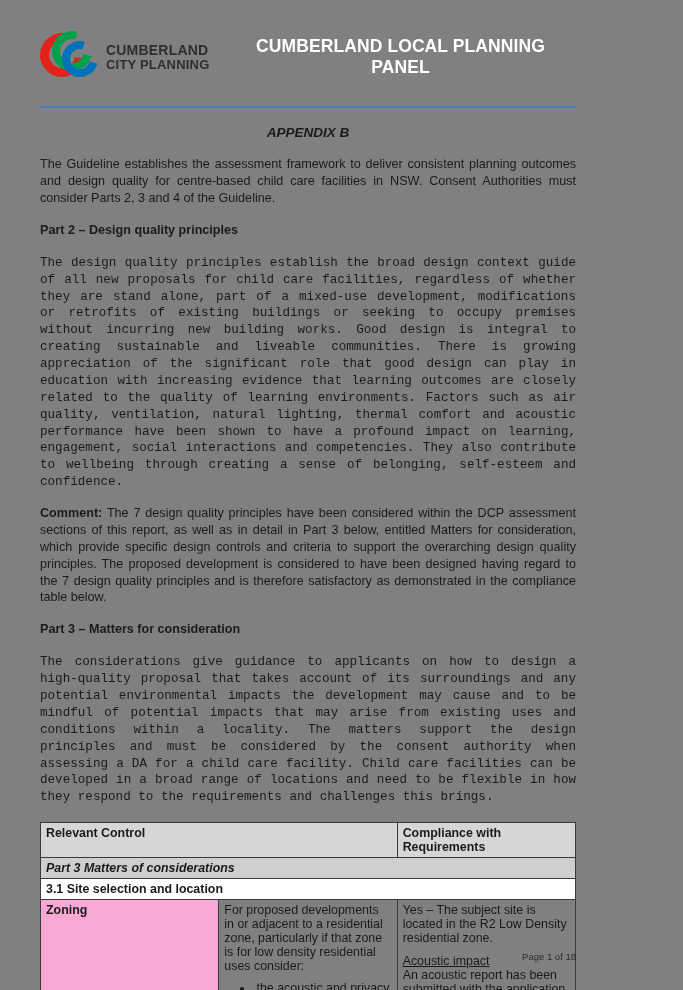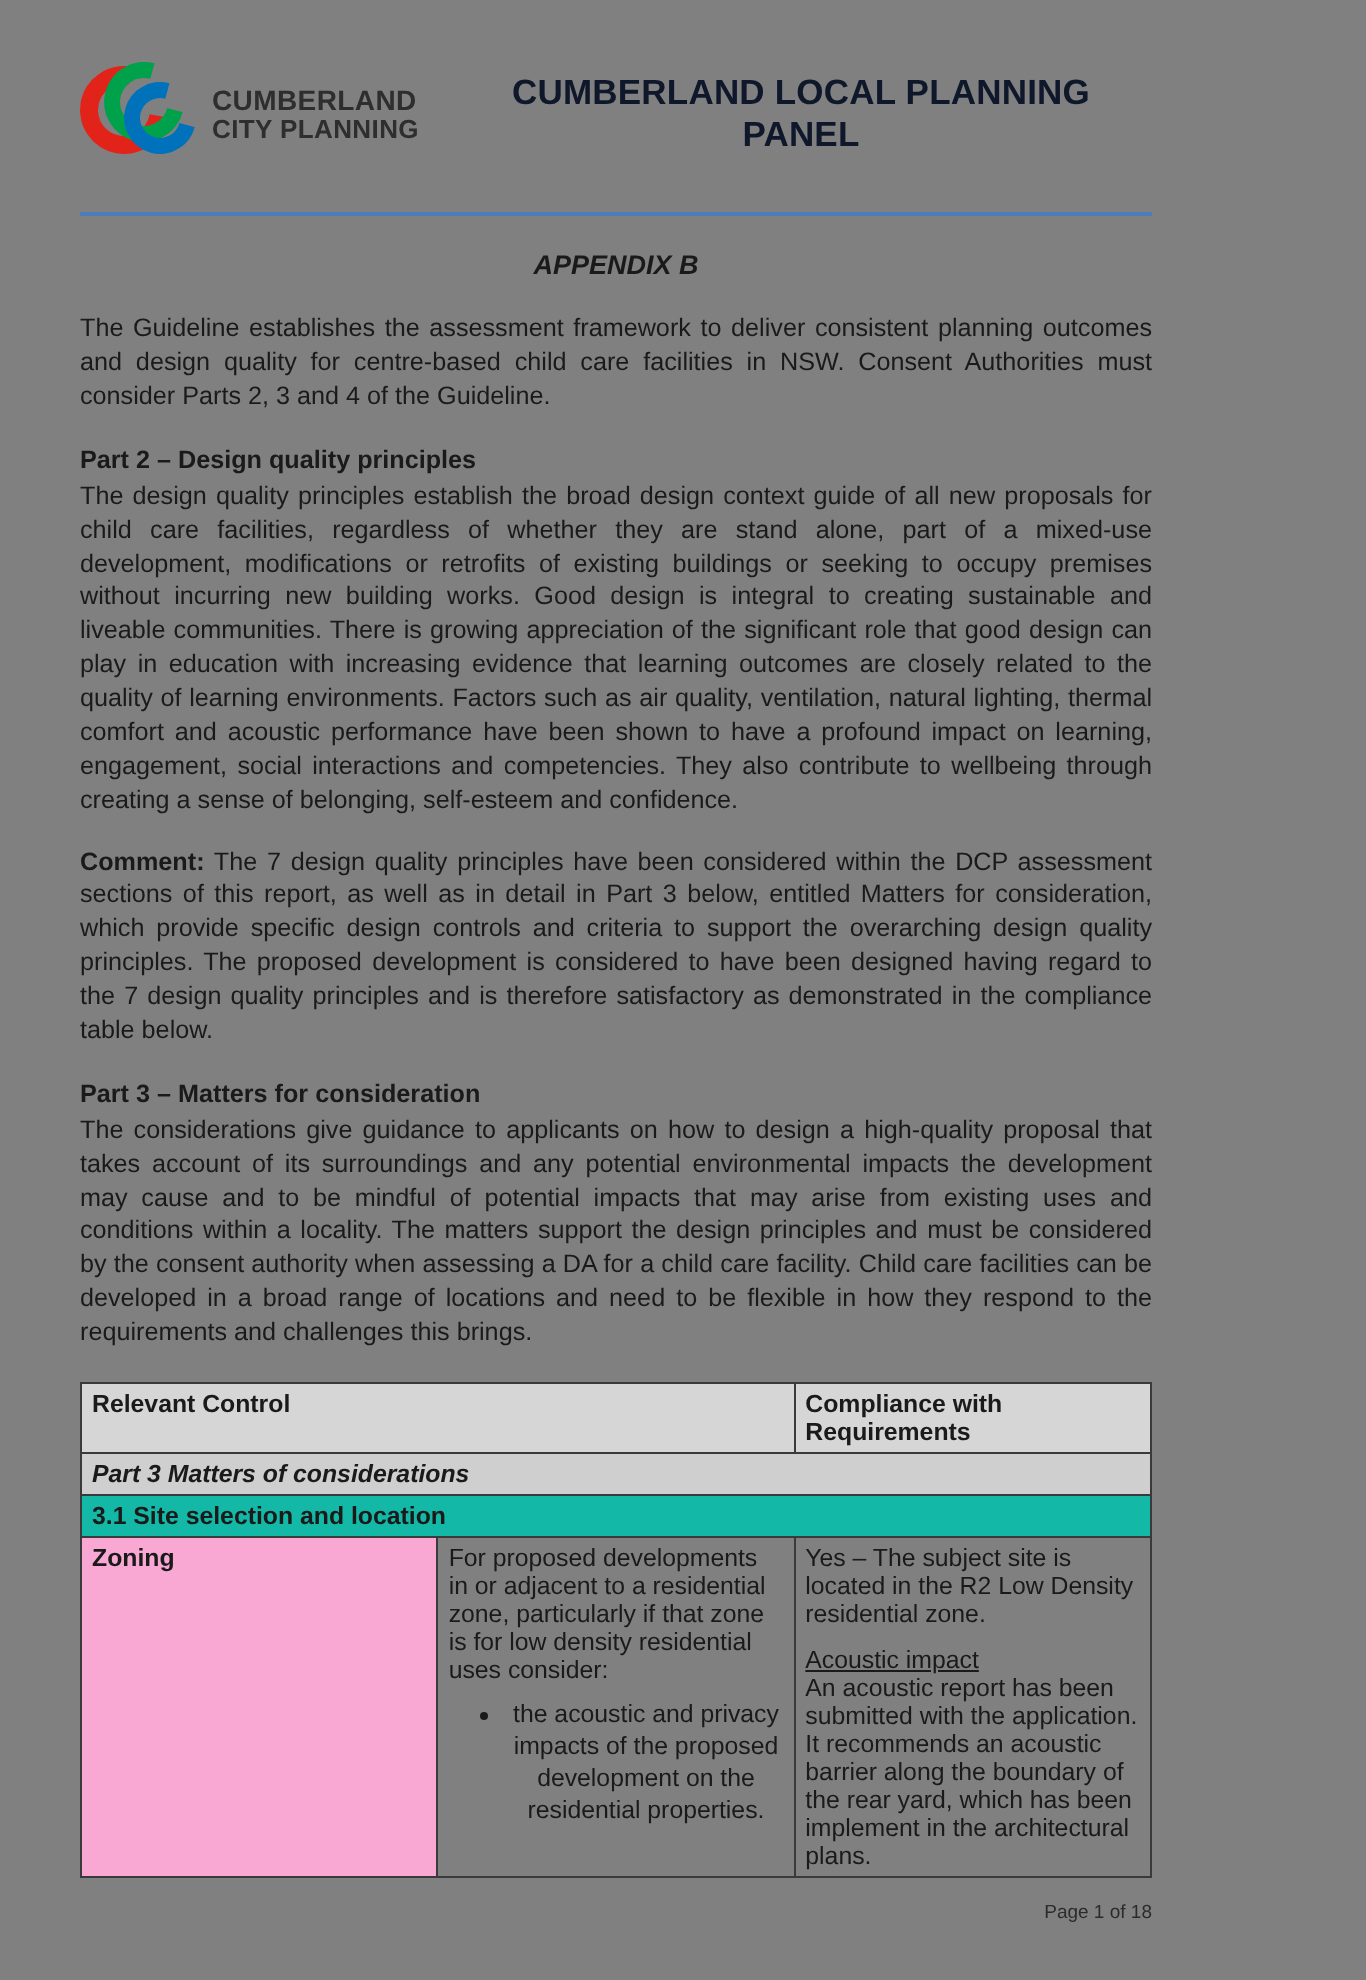--- a/index.html
+++ b/index.html
@@ -81,21 +81,21 @@
   .logo-text .l2 {
     font-size: 13px;
     font-weight: bold;
     letter-spacing: 0.2px;
   }
   .panel-title {
     flex: 1;
     text-align: center;
     font-size: 17.5px;
     font-weight: bold;
-    color: #0f172a;
+    color: #ffffff;
     letter-spacing: 0.1px;
     padding-left: 10px;
   }
   .header-rule {
     border-top: 2px solid #4a7ebb;
     margin: 14px 0 16px 0;
   }
 
   
   .titleblock {
@@ -117,21 +117,21 @@
     font-weight: bold;
   }
 
   
   .para {
     font-size: 12.6px;
     line-height: 1.34;
     text-align: justify;
     margin: 14px 0 0 0;
   }
-  .para.tight { margin-top: 3px; }
+  .para.tight { margin-top: 18px; font-family: Liberation Mono, monospace; }
   .heading {
     font-size: 12.6px;
     font-weight: bold;
     margin: 16px 0 0 0;
   }
   .lead {
     font-weight: bold;
   }
 
   
@@ -152,21 +152,21 @@
     font-weight: bold;
     background: #d6d6d6;
   }
   .sec td {
     font-weight: bold;
     font-style: italic;
     background: #cfcfcf;
   }
   .sub td {
     font-weight: bold;
-    background: #14b8a6;
+    background: #ffffff;
   }
   .c1 { width: 105px; background: #f9a8d4; font-weight: bold; }
   .c2 { width: 232px; }
   .c3 { width: auto; }
   .cell-just { text-align: justify; }
   .bullets {
     margin: 7px 0 0 0;
     padding-left: 30px;
   }
   .bullets li {

